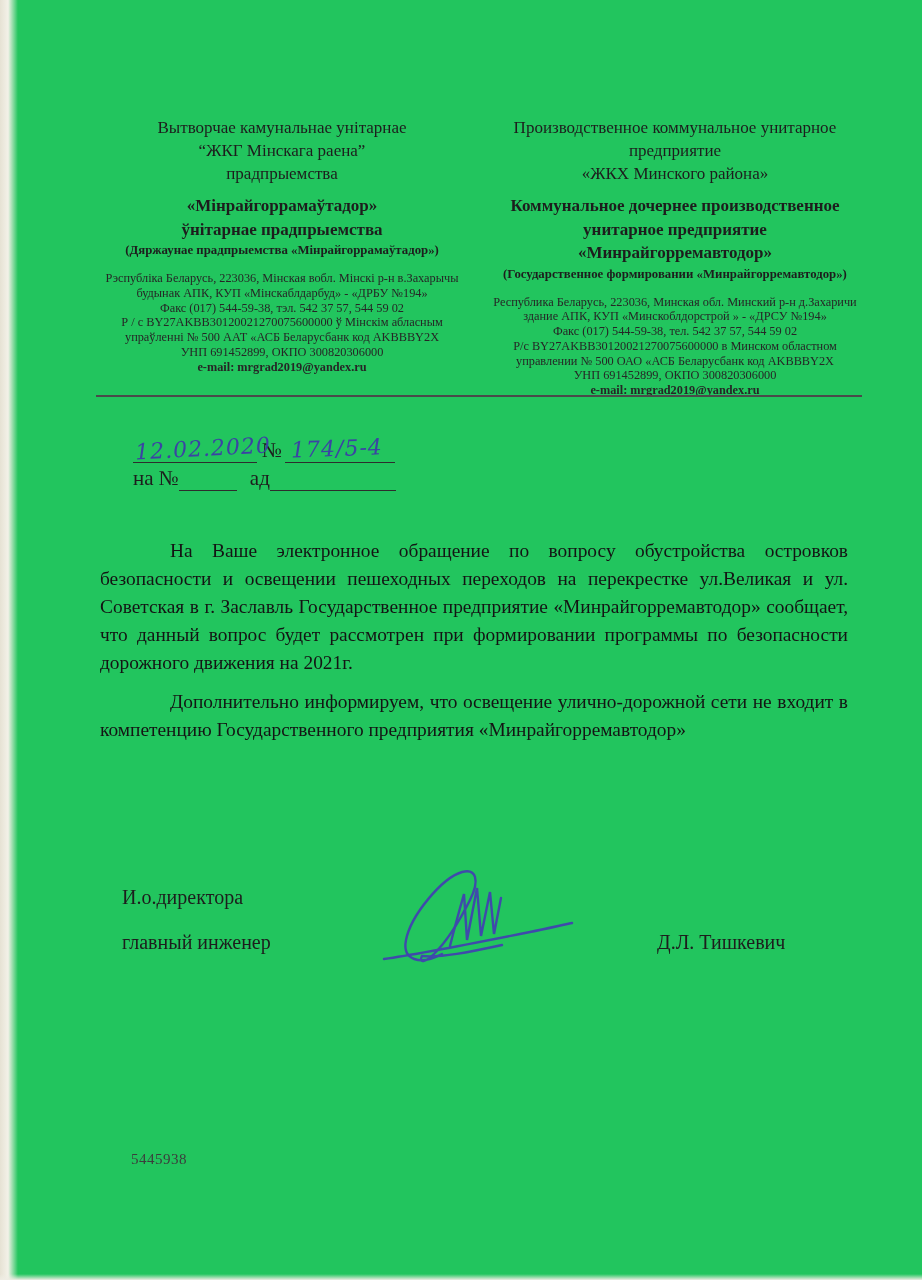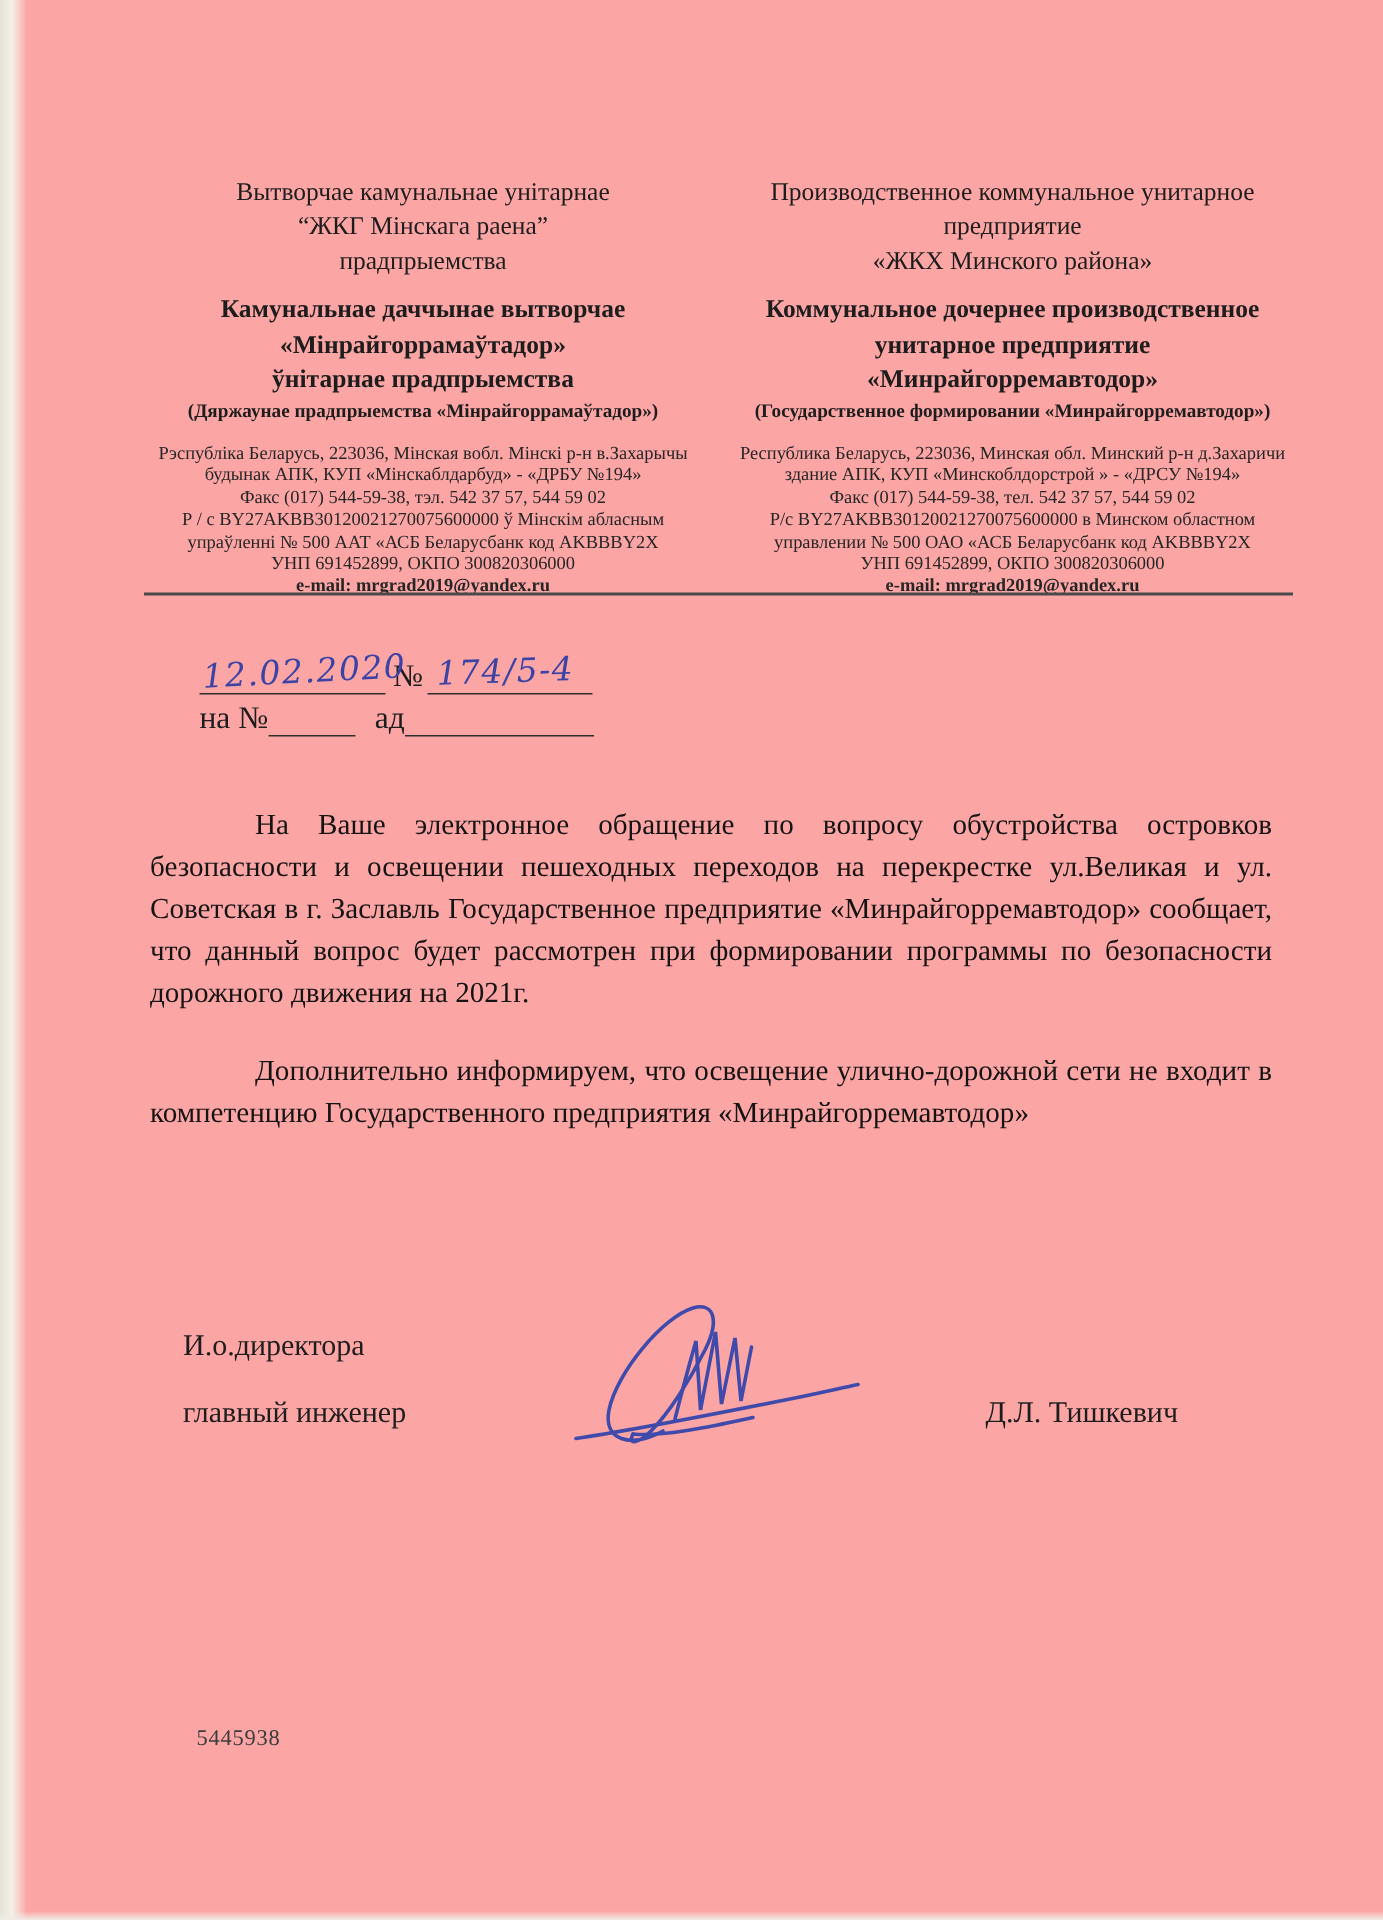--- a/index.html
+++ b/index.html
@@ -1,18 +1,18 @@
 <!DOCTYPE html>
 <html><head>
 <meta charset="utf-8">
 <style>
   html,body { margin:0; padding:0; background:#8a8a8a; }
   .page {
     position:relative; width:922px; height:1280px; margin:0 auto;
-    background:#fca5a5; overflow:hidden;
+    background:#22c55e; overflow:hidden;
     font-family:"Liberation Serif", serif; color:#1d1d1d;
   }
   .scan-edge-left {
     position:absolute; left:0; top:0; width:18px; height:100%;
     background:linear-gradient(90deg, #e6e2d4 0%, #f3f1e8 45%, rgba(255,255,255,0) 100%);
   }
   .scan-edge-bottom {
     position:absolute; left:0; bottom:0; width:100%; height:6px;
     background:linear-gradient(0deg, #efede4, rgba(255,255,255,0));
   }
@@ -44,21 +44,21 @@
   .num-sign { font-size:21px; padding:0 3px 0 5px; }
   .ref-line2 { position:absolute; left:133px; top:466px; height:26px; font-size:21px; }
   .ref-line2 .slot { display:inline-block; border-bottom:1.6px solid #2d2d2d; height:22px; vertical-align:bottom; }
 
   
   .body-text {
     position:absolute; left:100px; top:537px; width:748px;
     font-size:19.4px; line-height:28px; text-align:justify; color:#141414;
   }
   .body-text p { margin:0; text-indent:70px; }
-  .body-text p + p { margin-top:24px; }
+  .body-text p + p { margin-top:11px; }
 
   
   .sig-pos1 { position:absolute; left:122px; top:886px; font-size:20px; }
   .sig-pos2 { position:absolute; left:122px; top:931px; font-size:20px; }
   .sig-name { position:absolute; left:617px; top:931px; font-size:20px;margin-left:40px; }
   .sig-scribble { position:absolute; left:380px; top:860px; }
 
   
   .scan-code {
     position:absolute; left:131px; top:1151px;
@@ -72,21 +72,20 @@
   <div class="scan-edge-left"></div>
   <div class="scan-edge-bottom"></div>
 
   <div class="lh-col left">
     <div class="lh-top-block">
       <div class="lh-top-line">Вытворчае камунальнае унітарнае</div>
       <div class="lh-top-line">“ЖКГ Мінскага раена”</div>
       <div class="lh-top-line">прадпрыемства</div>
     </div>
     <div class="lh-bold-block">
-      <div class="lh-bold-line">Камунальнае даччынае вытворчае</div>
       <div class="lh-bold-line">«Мінрайгоррамаўтадор»</div>
       <div class="lh-bold-line">ўнітарнае прадпрыемства</div>
       <div class="lh-sub-line">(Дяржаунае прадпрыемства «Мінрайгоррамаўтадор»)</div>
     </div>
     <div class="lh-addr">
       <div>Рэспубліка Беларусь, 223036, Мінская вобл. Мінскі р-н в.Захарычы</div>
       <div>будынак АПК, КУП «Мінскаблдарбуд» - «ДРБУ №194»</div>
       <div>Факс (017) 544-59-38, тэл. 542 37 57, 544 59 02</div>
       <div>Р / с BY27AKBB30120021270075600000 ў Мінскім абласным</div>
       <div>упраўленні № 500 ААТ «АСБ Беларусбанк код AKBBBY2X</div>

